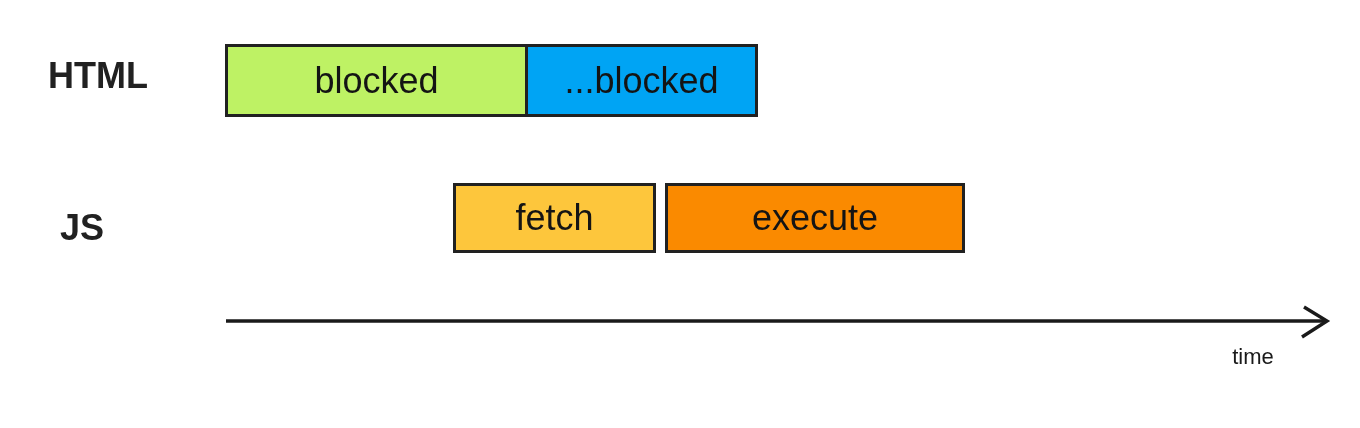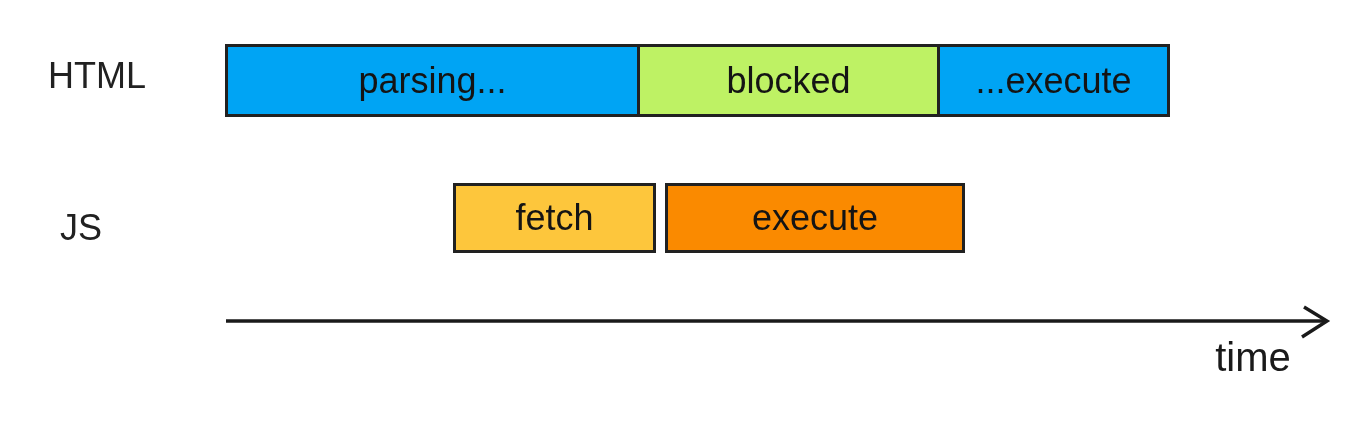--- a/index.html
+++ b/index.html
@@ -13,21 +13,21 @@
     height: 428px;
     background: #ffffff;
     font-family: "Liberation Sans", "DejaVu Sans", sans-serif;
     color: #212121;
     overflow: hidden;
   }
   .row-label {
     position: absolute;
     font-size: 36px;
     line-height: 36px;
-    font-weight: 400;
+    font-weight: 700;
     color: #212121;
     white-space: nowrap;
   }
   .row-label.html { left: 48px; top: 58px; }
   .row-label.js   { left: 60px; top: 197px; margin-top: 13px; }
 
   .bar {
     position: absolute;
     display: flex;
     align-items: stretch;
@@ -60,36 +60,35 @@
     stroke: #1a1a1a;
     stroke-width: 3.4;
     fill: none;
   }
   .axis-label {
     position: absolute;
     left: 1203px;
     top: 340px;
     width: 100px;
     text-align: center;
-    font-size: 40px;
+    font-size: 22px;
     line-height: 34px;
     color: #1a1a1a;
   }
 </style>
 </head>
 <body>
 
 <div class="canvas">
 
   <div class="row-label html">HTML</div>
 
   <div class="bar html-bar">
-    <div class="segment" style="width: 415px; background-color: rgb(0, 164, 244);">parsing...</div>
     <div class="segment" style="width: 303px; background-color: #bef264;">blocked</div>
-    <div class="segment" style="width: 233px; background-color: rgb(0, 164, 244);">...execute</div>
+    <div class="segment" style="width: 233px; background-color: rgb(0, 164, 244);">...blocked</div>
   </div>
 
   <div class="row-label js">JS</div>
 
   <div class="bar js-bar">
     <div class="segment" style="width: 203px; background-color: rgb(253, 198, 60);">fetch</div>
     <div class="segment" style="width: 300px; background-color: rgb(250, 138, 0); margin-left: 9px;">execute</div>
   </div>
 
   <svg class="axis-arrow" viewBox="0 0 1110 46">

